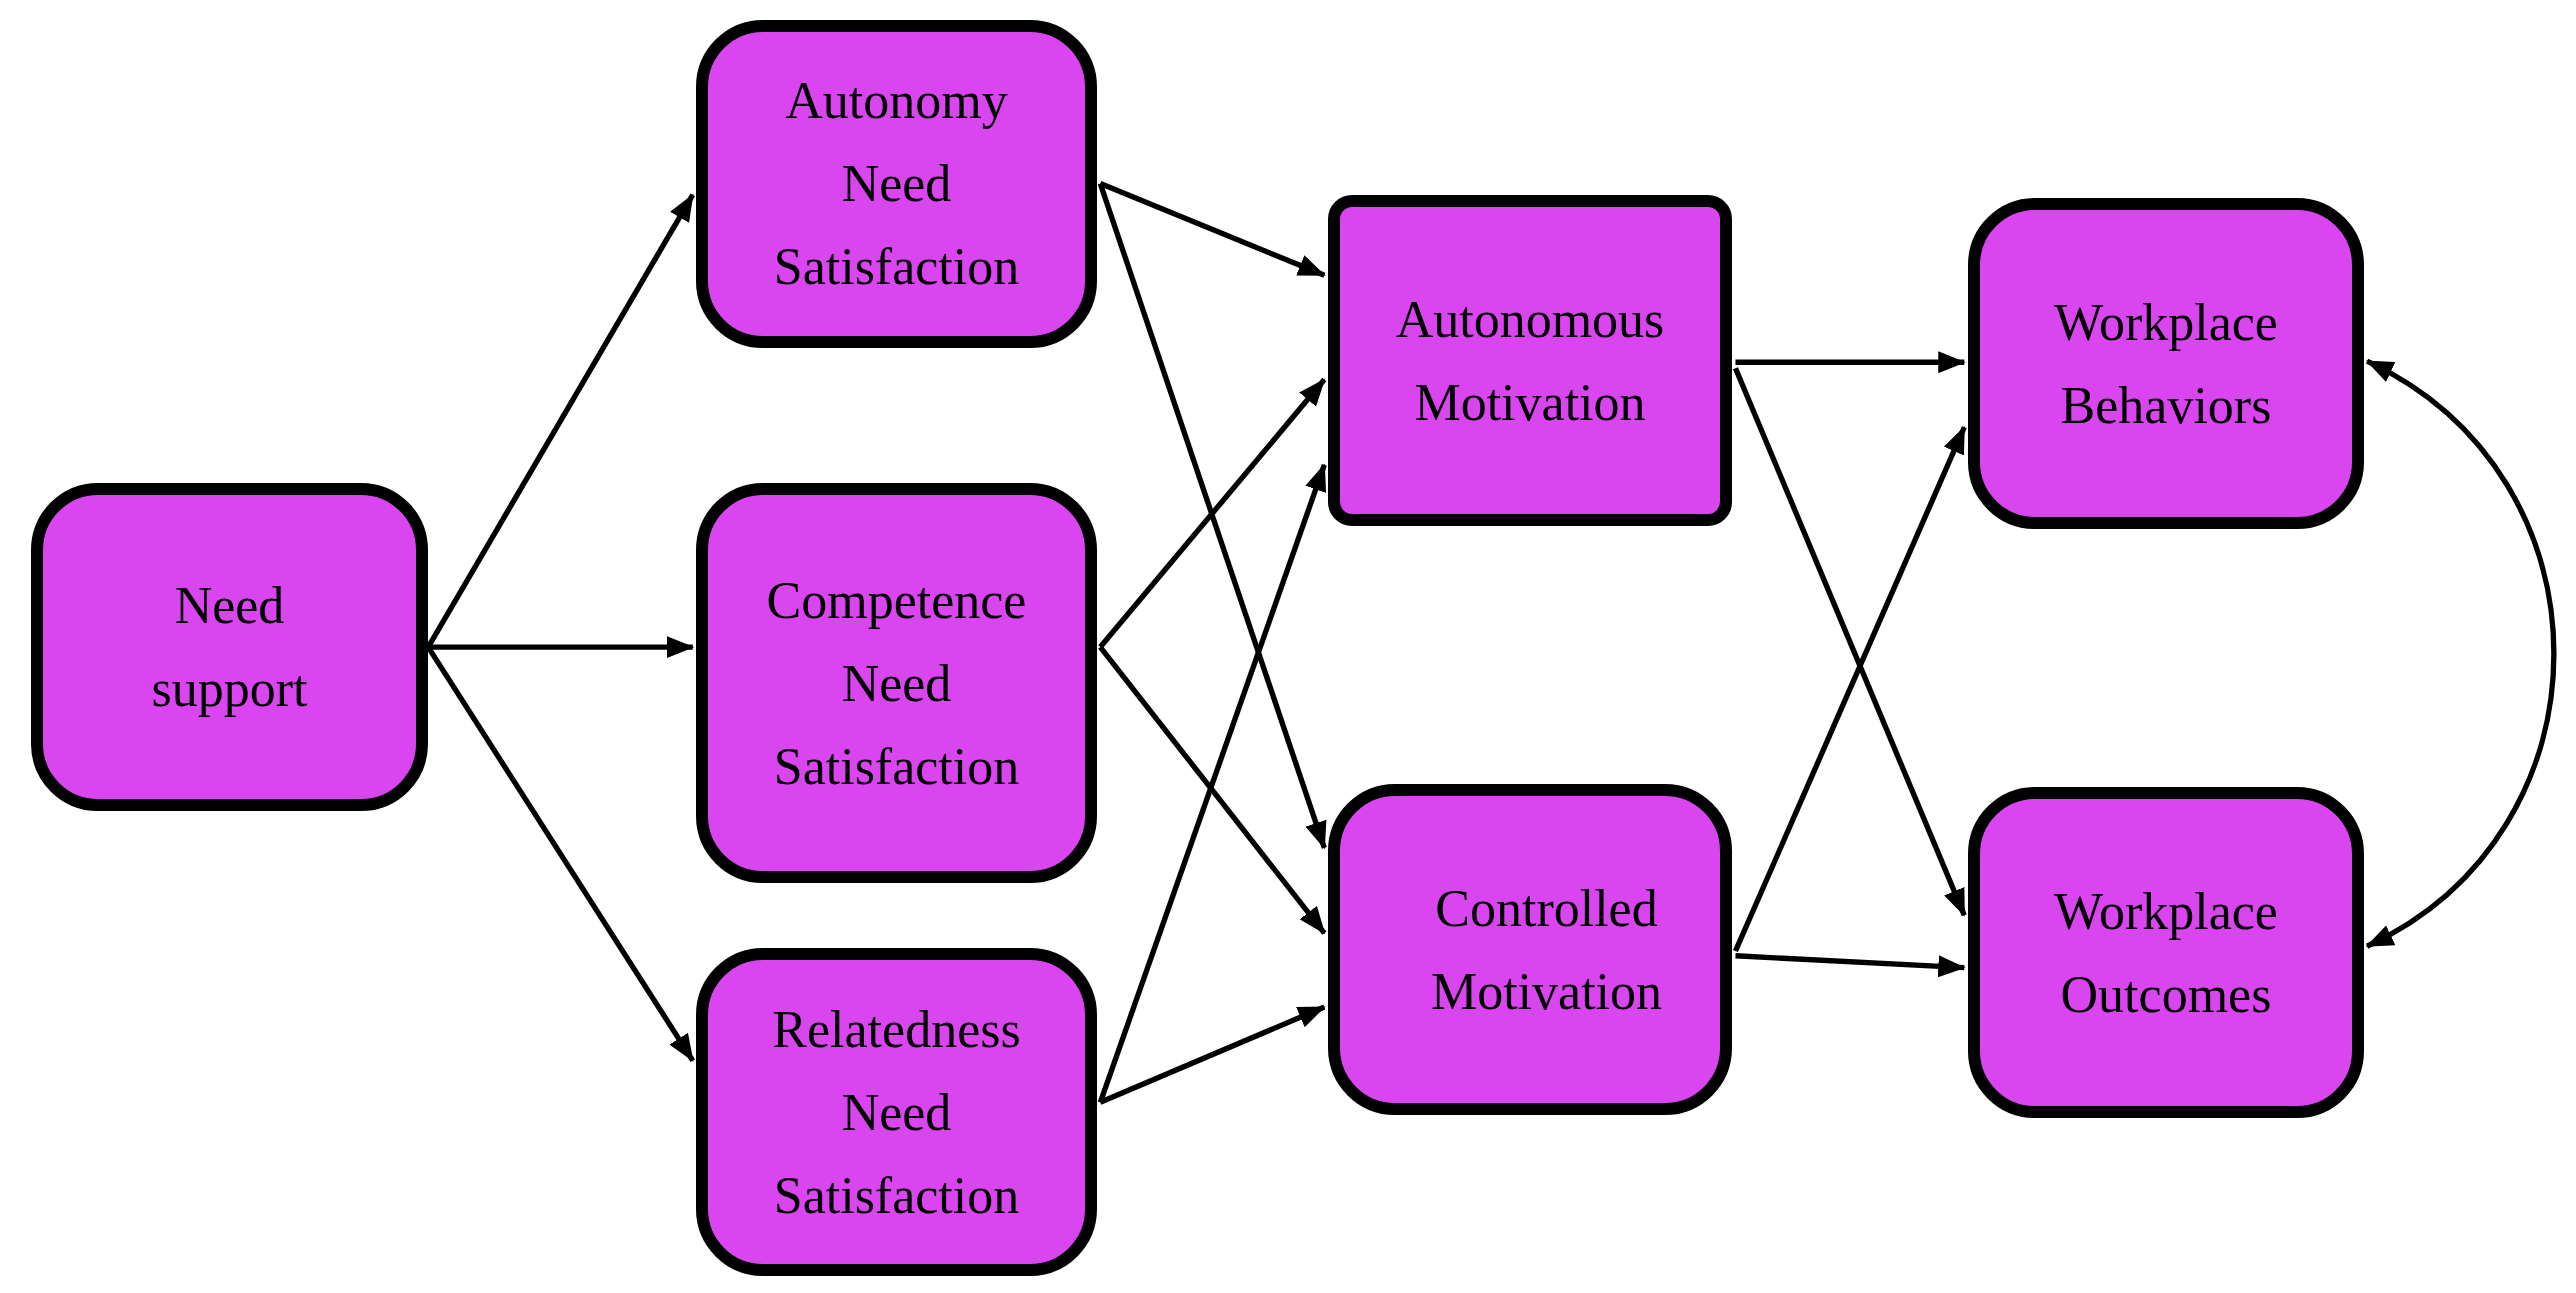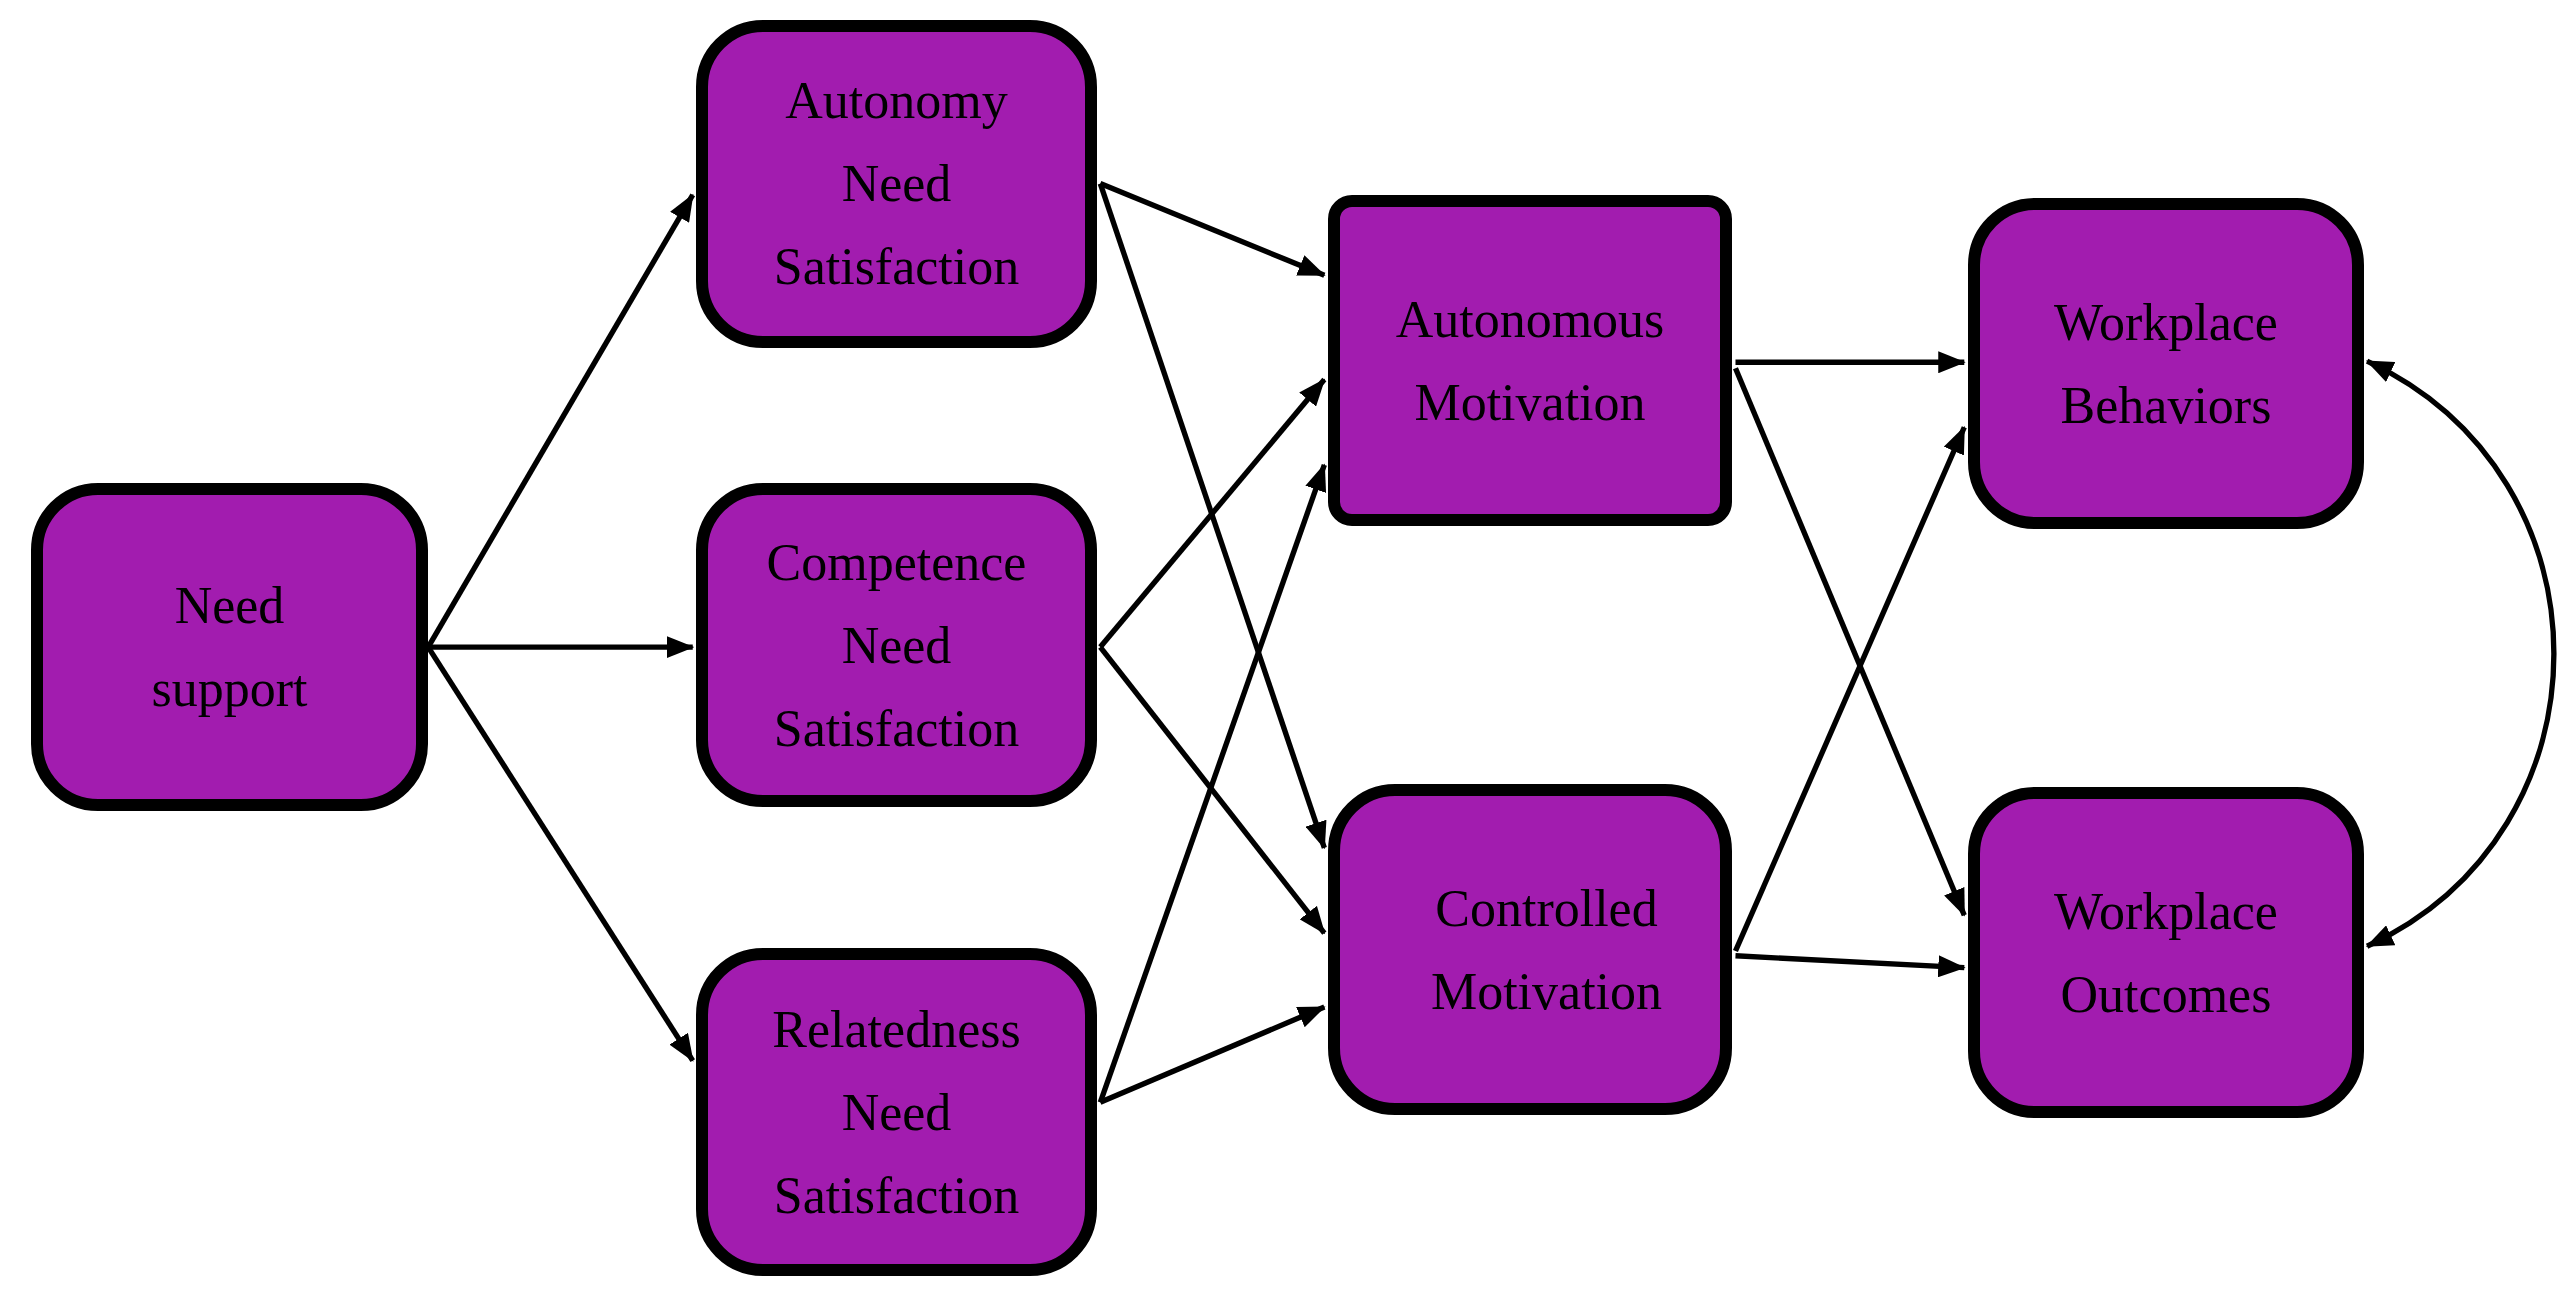--- a/index.html
+++ b/index.html
@@ -25,35 +25,35 @@
   .edges-layer path.curve {
     stroke: #000000;
     stroke-width: 9;
     fill: none;
   }
   .node {
     position: absolute;
     box-sizing: border-box;
     border: 12px solid #000000;
     border-radius: 67px;
-    background: #a21caf;
+    background: #d946ef;
     display: flex;
     align-items: center;
     justify-content: center;
     text-align: center;
     white-space: pre-line;
     font-family: "Liberation Serif", "DejaVu Serif", serif;
     font-size: 52px;
     line-height: 83px;
     color: #000000;
   }
   
   .n-need-support { left: 31px;   top: 483px;  width: 397px; height: 328px; }
   .n-autonomy     { left: 696px; top: 19.7px;   width: 401px; height: 328px; }
-  .n-competence   { left: 696px; top: 483px;  width: 401px; height: 324px; }
+  .n-competence   { left: 696px; top: 483px;  width: 401px; height: 400px; }
   .n-relatedness  { left: 696px; top: 948px; width: 401px; height: 328px; }
   .n-autonomous   { left: 1328px; top: 195px;  width: 404px; height: 331px; border-radius: 24px; }
   .n-controlled   { left: 1328px; top: 784px; width: 404px; height: 331px; padding-left: 33px; }
   .n-behaviors    { left: 1968px; top: 198px;  width: 396px; height: 331px; }
   .n-outcomes     { left: 1968px; top: 787px; width: 396px; height: 331px; }
 </style>
 </head>
 <body>
 
 <div class="canvas">

